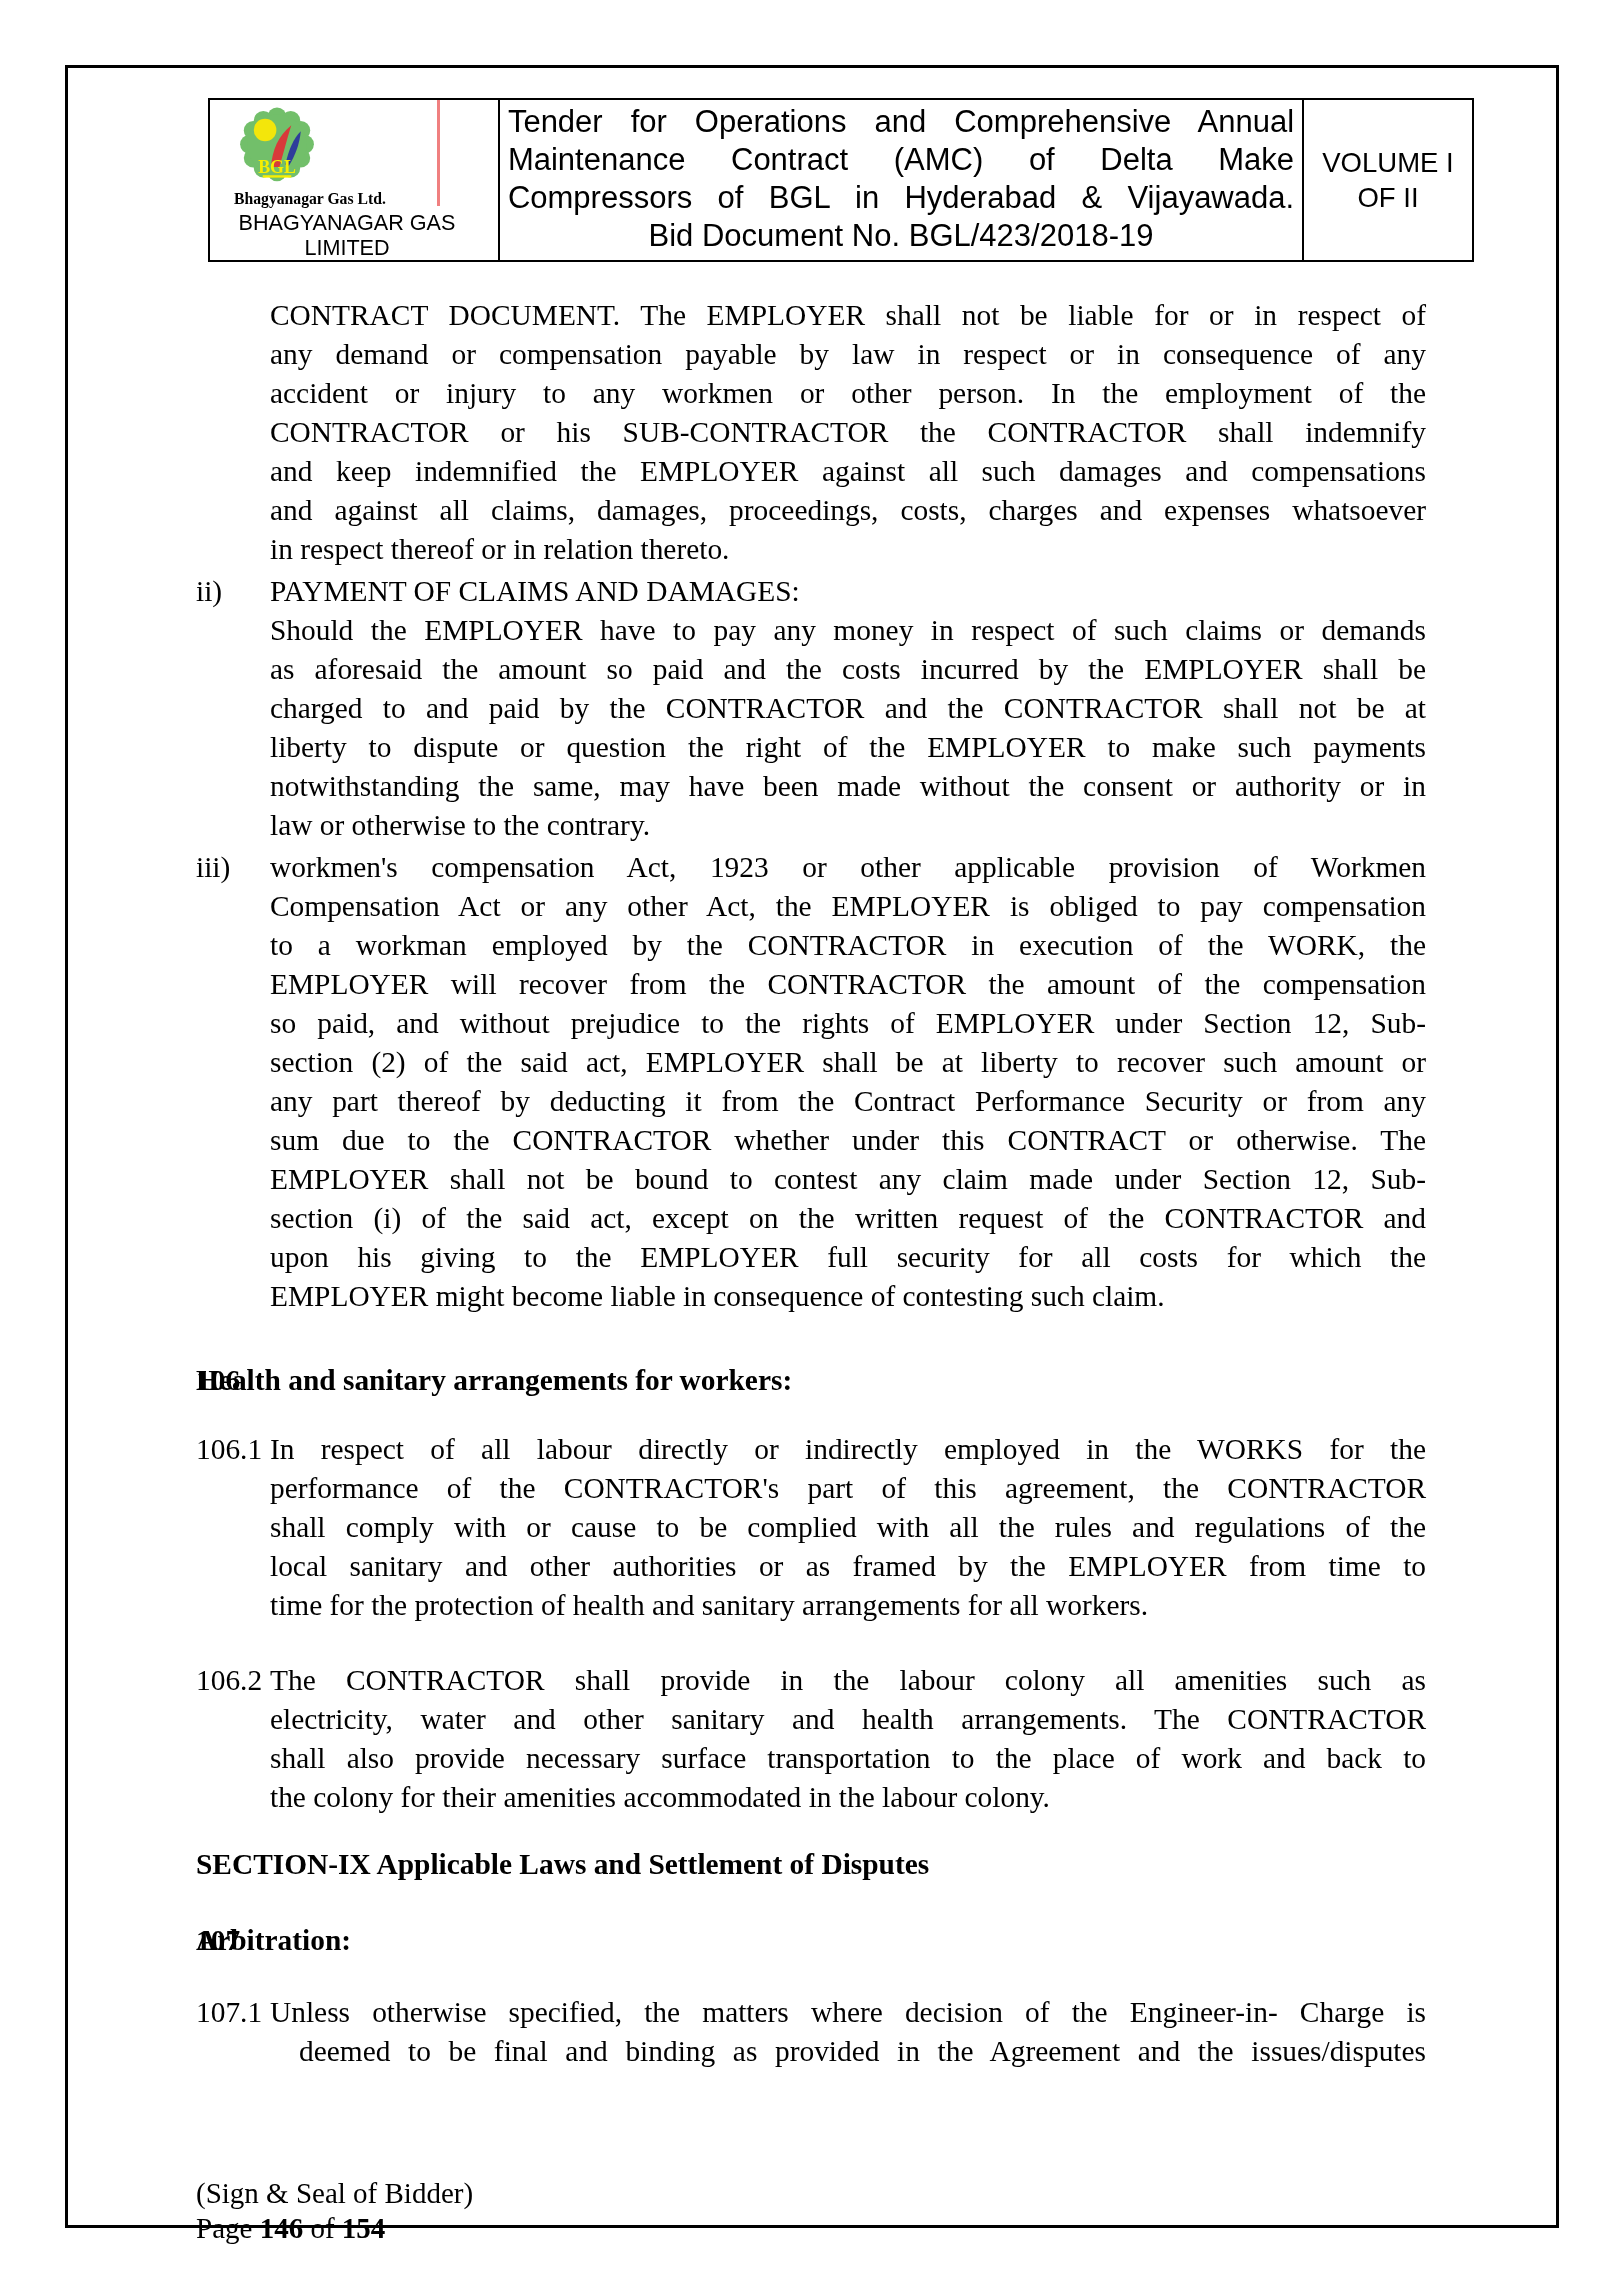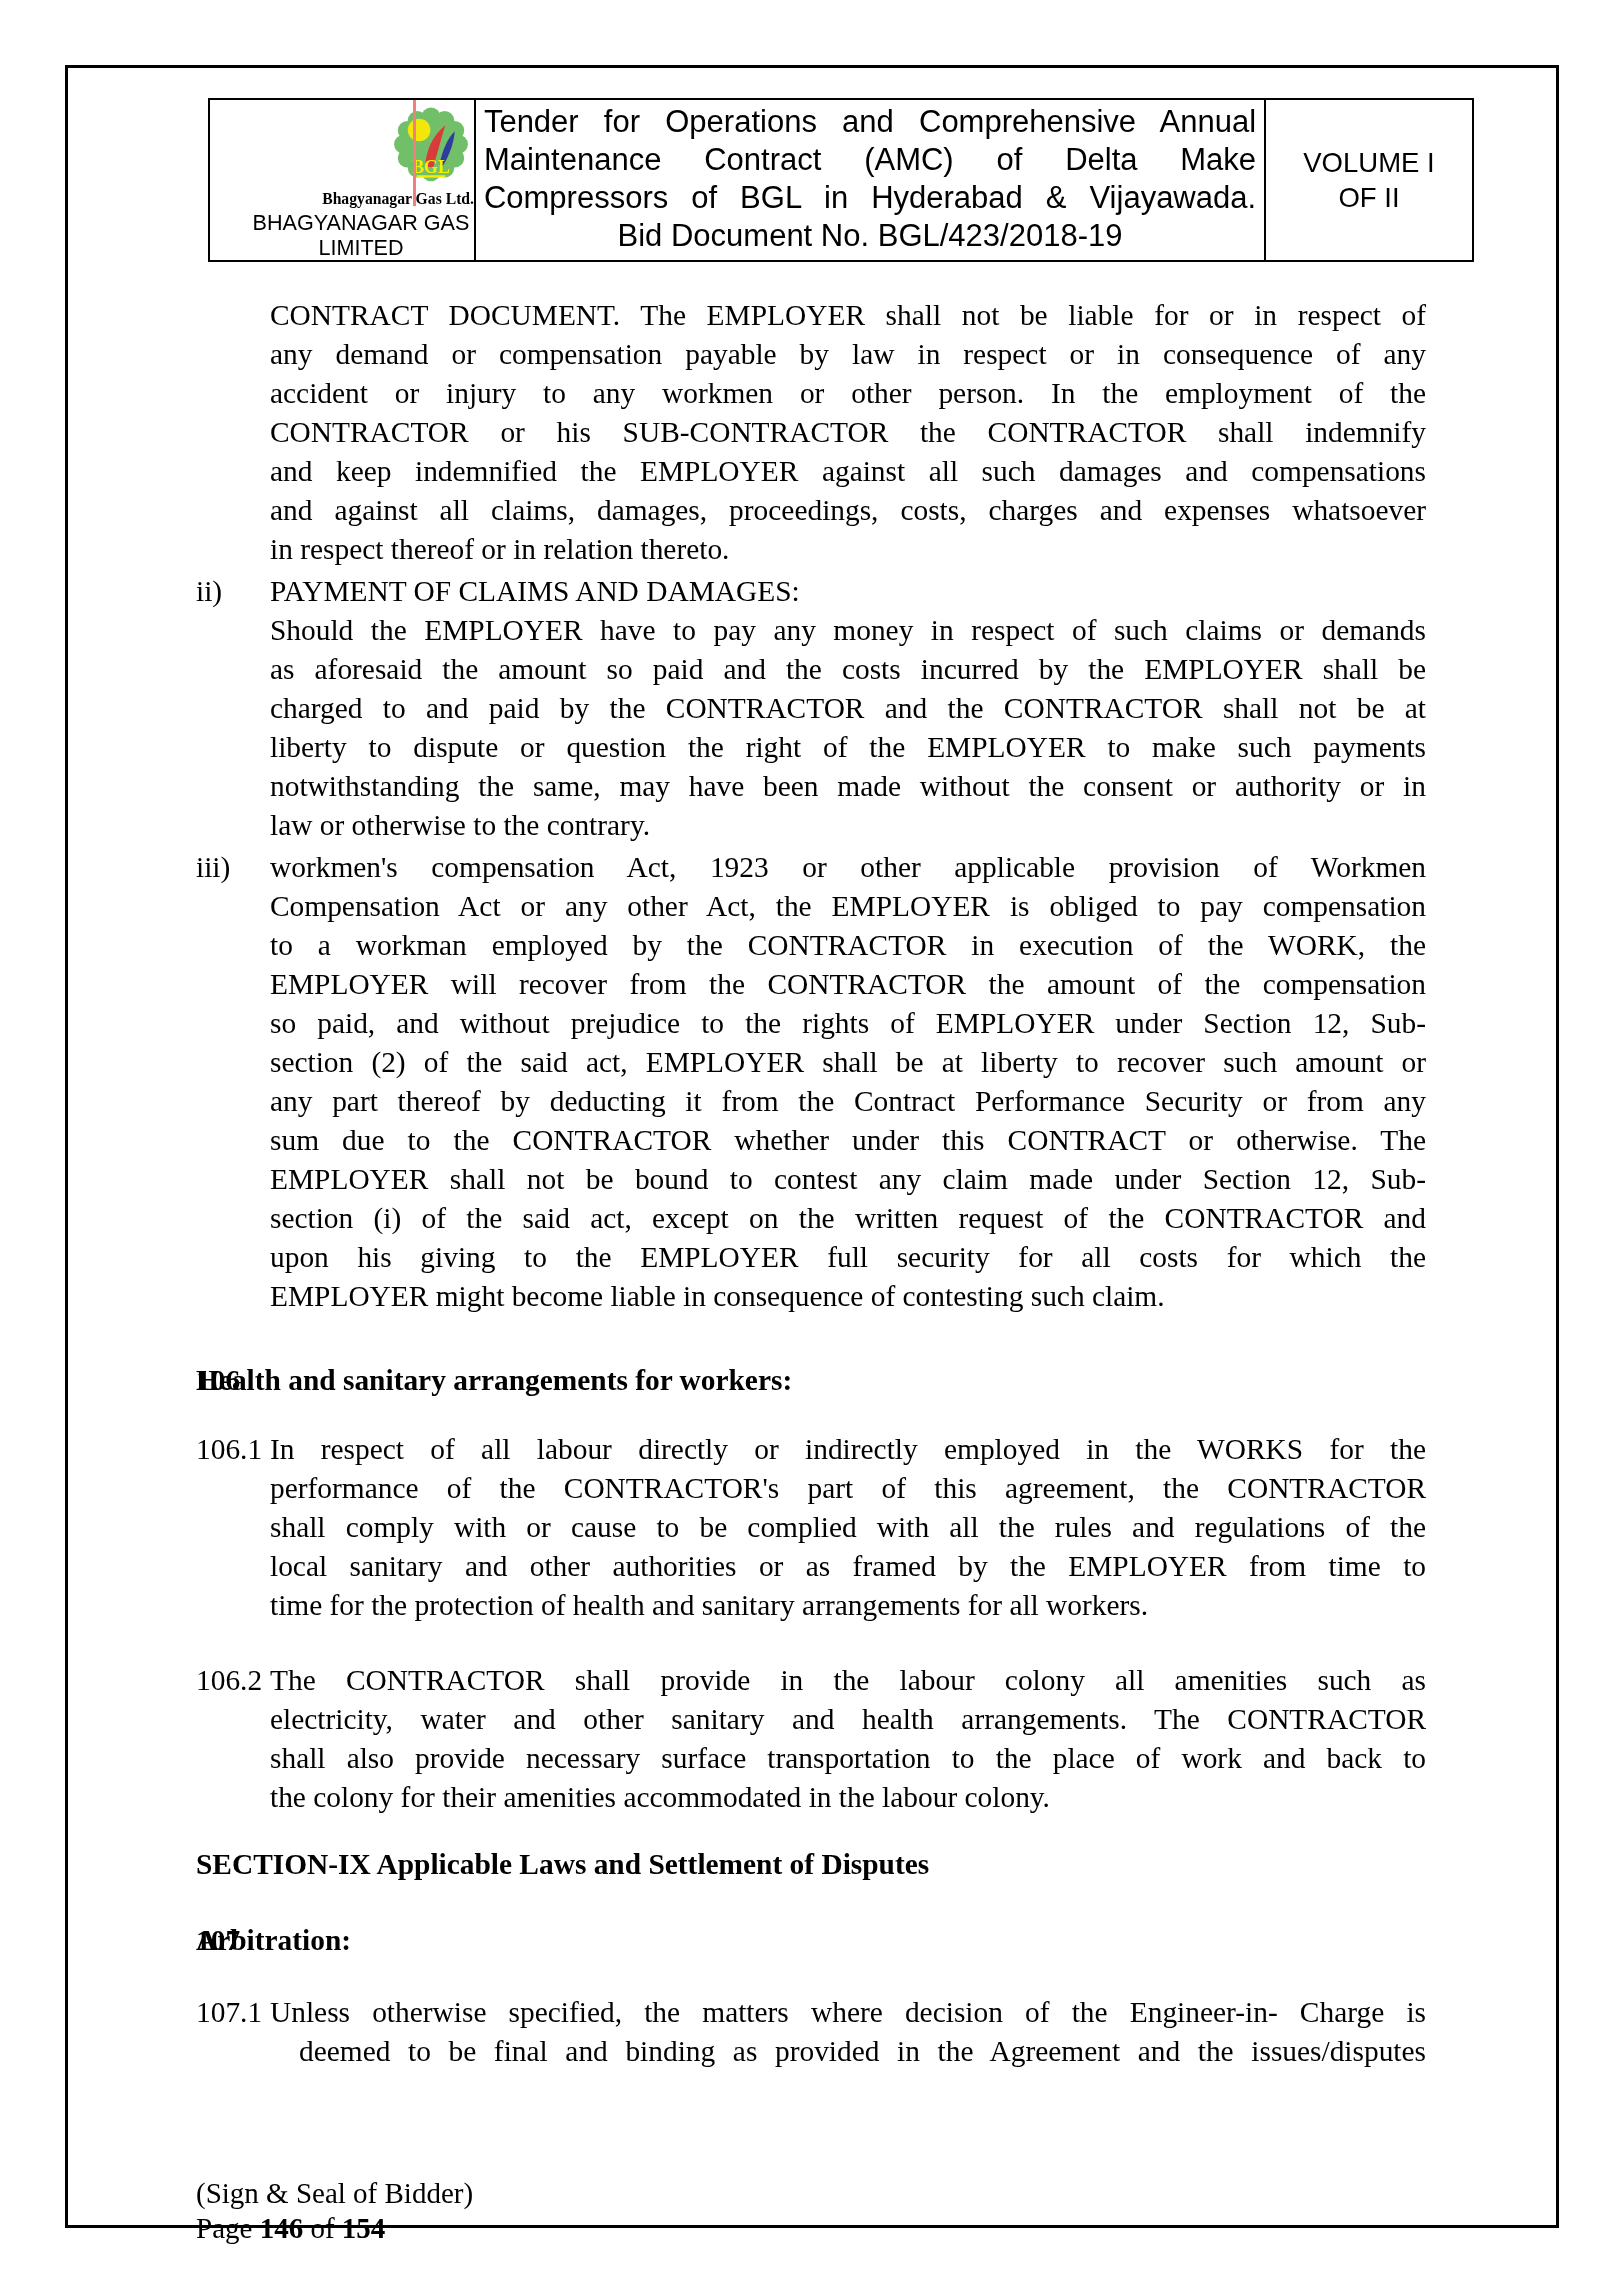--- a/index.html
+++ b/index.html
@@ -24,22 +24,23 @@
     position: absolute;
     left: 208px; top: 98px;
     width: 1266px; height: 164px;
     display: flex;
     border: 2.6px solid #000000;
     background: #ffffff;
   }
   .cell { position: relative; }
   .cell-logo {
     width: 264px;
-    display: flex; flex-direction: column; align-items: flex-end;
+    display: flex; flex-direction: column; align-items: flex-start;
     padding-top: 5.2px;
+    margin-left: 24px;
   }
   .red-accent {
     position: absolute;
     left: 203px; top: 0px;
     width: 2.6px; height: 106px;
   }
   .logo-svg { display: block; }
   .logo-caption {
     font-family: "Liberation Serif", serif;
     font-weight: bold;
@@ -57,21 +58,21 @@
     flex: 1;
     border-left: 2.6px solid #000000;
     border-right: 2.6px solid #000000;
     padding: 3.3px 7.9px 0 7.9px;
     font-family: "Liberation Sans", sans-serif;
     font-size: 31px; line-height: 38px;
   }
   .cell-title .line { text-align: justify; text-align-last: justify; }
   .cell-title .line:last-child { text-align: center; text-align-last: center; }
   .cell-volume {
-    width: 206px;
+    width: 168px;
     display: flex; flex-direction: column;
     justify-content: center; align-items: center;
     font-family: "Liberation Sans", sans-serif;
     font-size: 27.5px; line-height: 35px;
   }
   .cell-volume .line { text-align: center; }
   
   .block {
     position: absolute;
     left: 196px;

